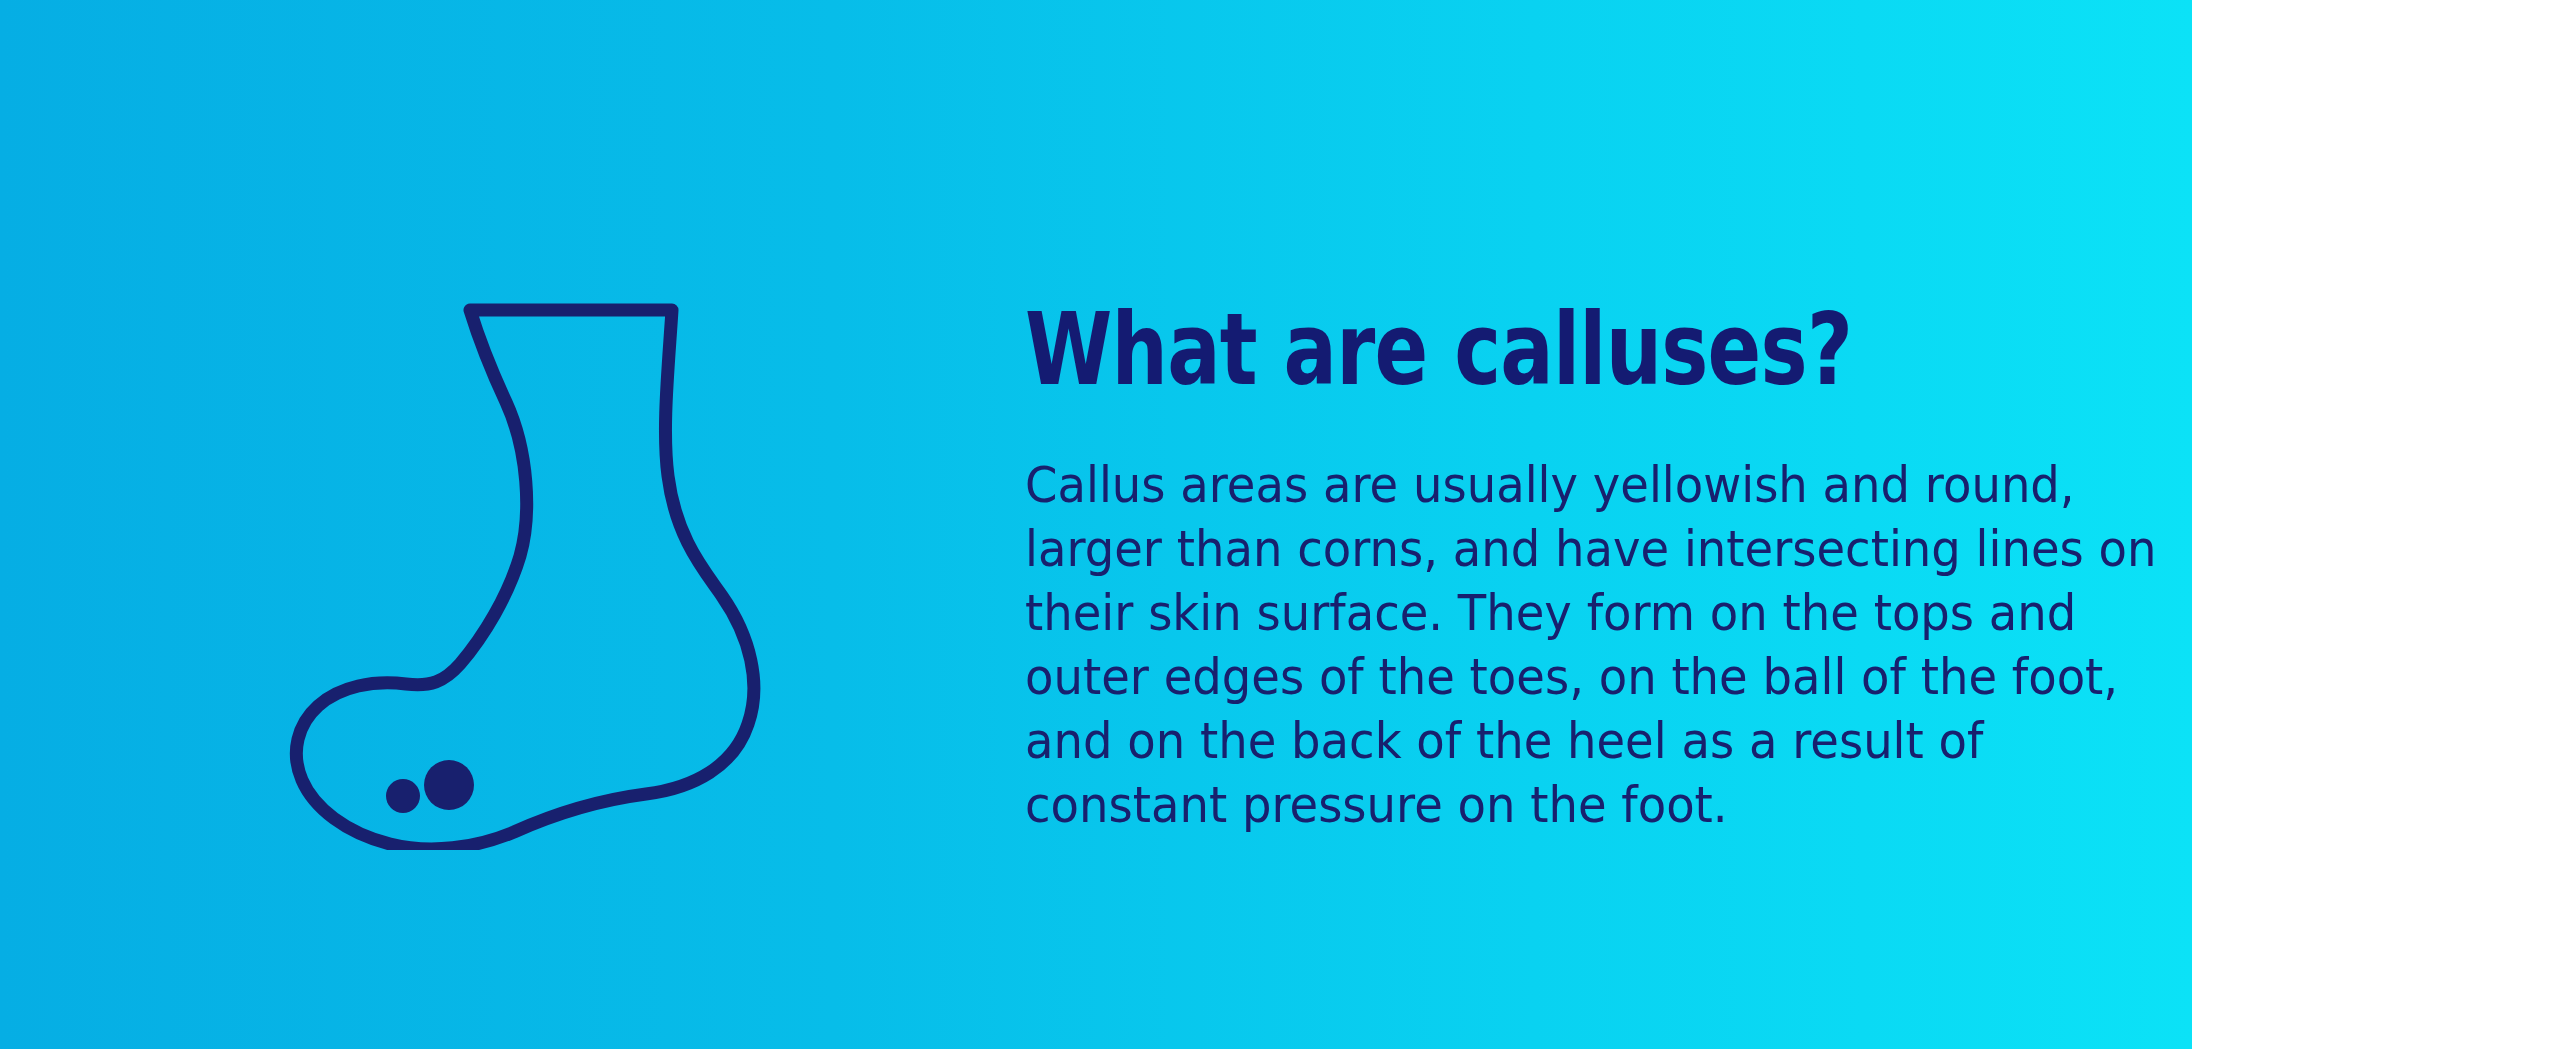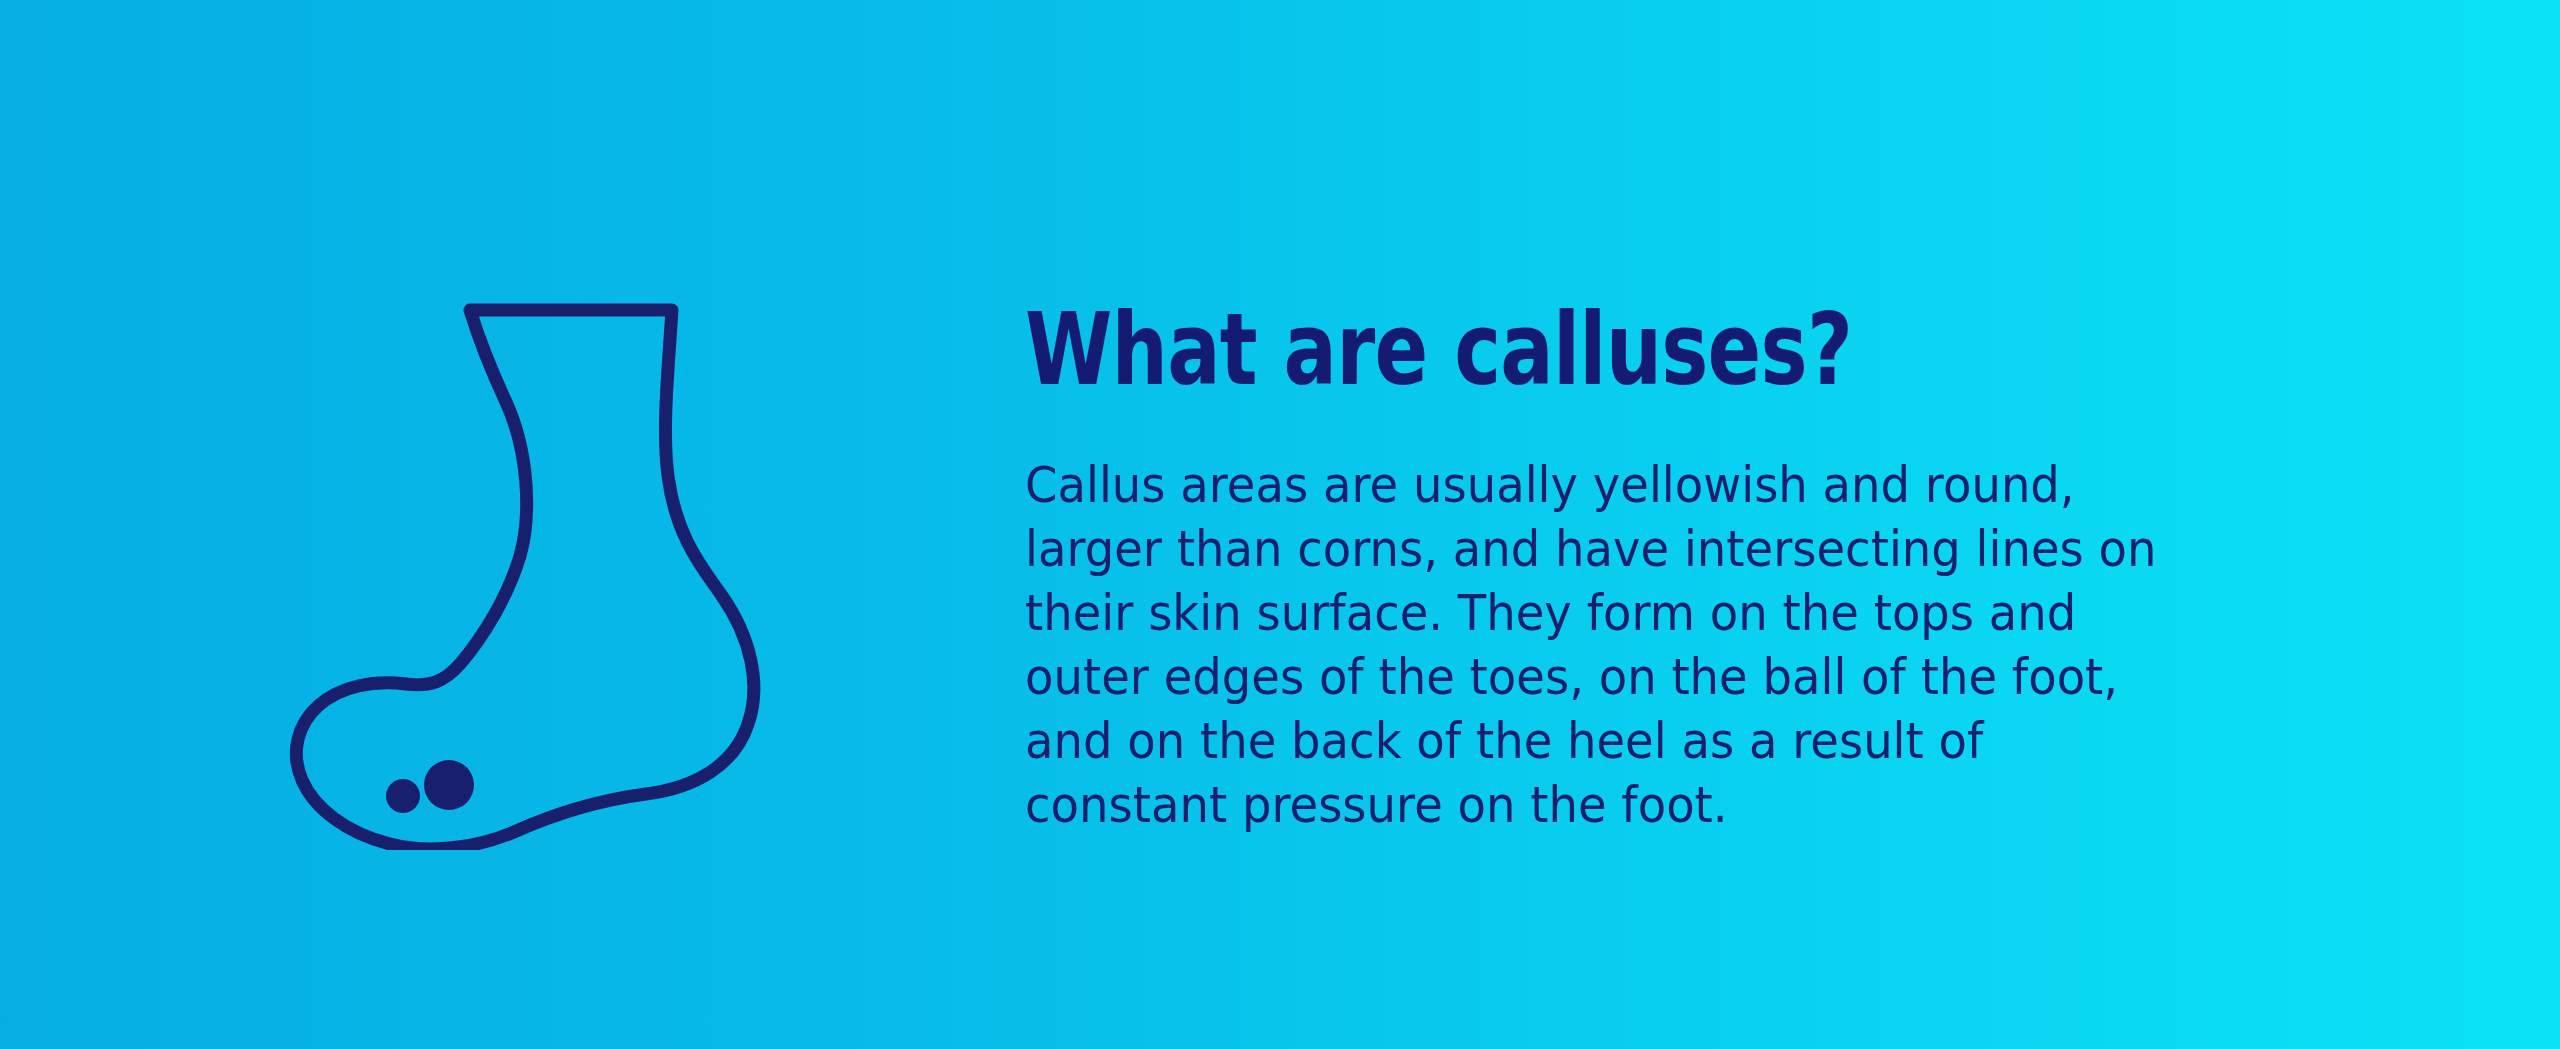--- a/index.html
+++ b/index.html
@@ -9,21 +9,21 @@
   }
   body {
     width: 2560px;
     height: 1049px;
     overflow: hidden;
     font-family: "Liberation Sans", sans-serif;
   }
 
   #banner {
     position: relative;
-    width: 2560px;
+    width: 2192px;
     height: 1049px;
     background: linear-gradient(90deg, #06AEE4 0%, #07BDE9 38%, #09D2F1 70%, #0BE2F7 100%);
     overflow: hidden;
   }
 
   
   #illustration-wrap {
     position: absolute;
     left: 270px;
     top: 280px;

